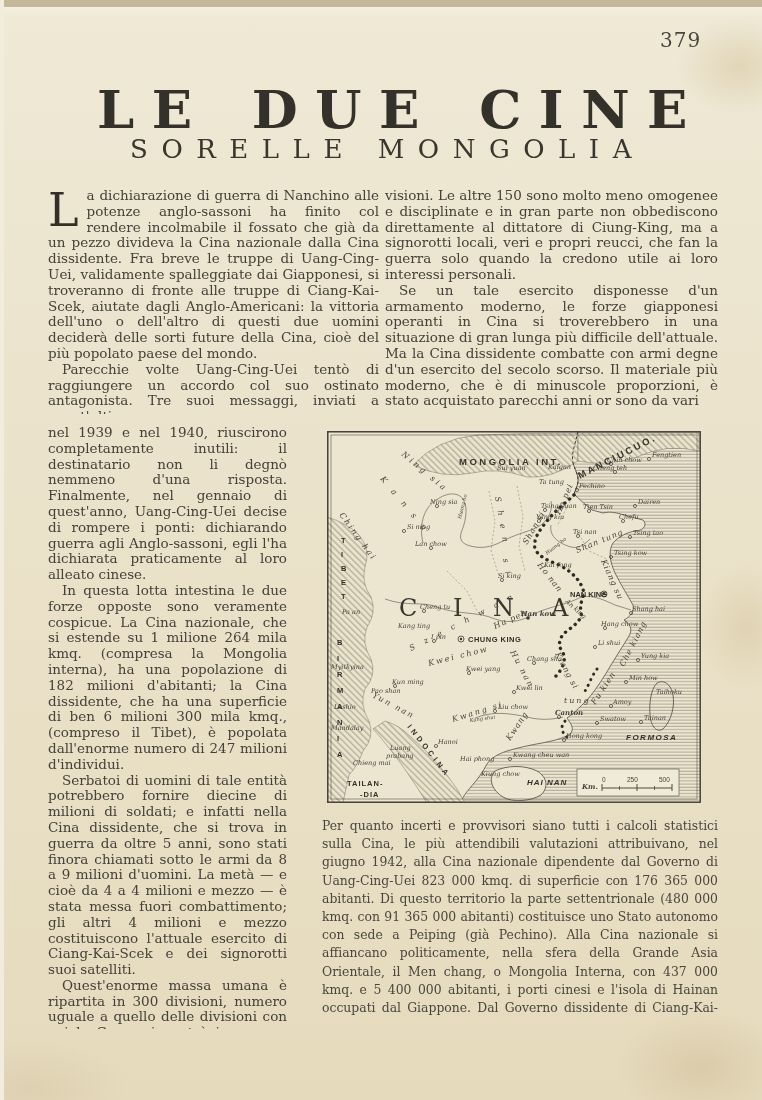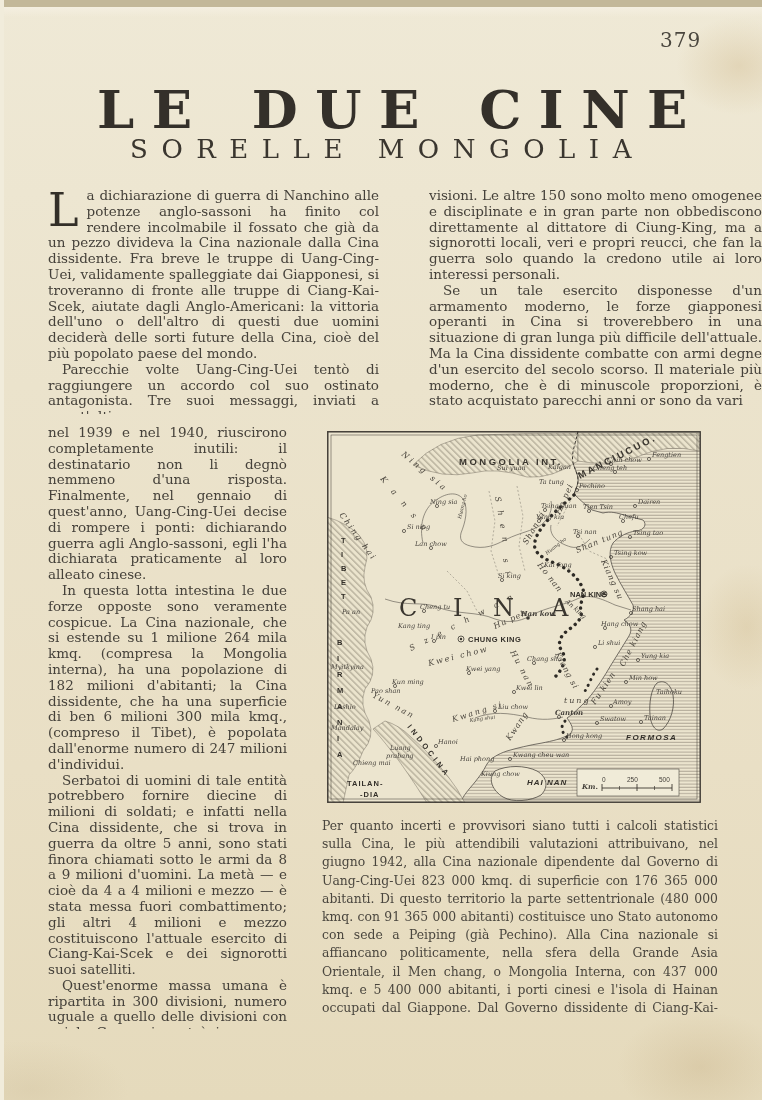--- a/index.html
+++ b/index.html
@@ -20,21 +20,21 @@
   .page-number{position:absolute;left:660px;top:28px;width:60px;font-size:20px;letter-spacing:1px;color:#4a463e;}
   .title{position:absolute;left:0;top:66px;width:762px;text-align:center;
     font-size:53px;font-weight:bold;letter-spacing:.33em;word-spacing:.12em;color:#34302a;white-space:nowrap;text-indent:.3em;}
   .subtitle{position:absolute;left:0;top:134px;width:762px;text-align:center;
     font-size:26px;font-weight:normal;letter-spacing:.52em;color:#3a362f;white-space:nowrap;text-indent:.5em;}
   .txt{position:absolute;overflow:hidden;text-align:justify;font-size:13.5px;line-height:15.8px;color:#45413a;}
   .txt p{margin:0;text-indent:14px;}
   .txt p.cont{text-indent:0;}
   .col1-wide{left:48px;top:188px;width:331px;height:226px;}
   .col1-narrow{left:48px;top:414px;width:239px;height:604px;margin-top:11px;}
-  .col2-top{left:385px;top:188px;width:333px;height:234px;margin-left:44px;}
+  .col2-top{left:385px;top:188px;width:333px;height:234px;}
   .map-caption{left:322px;top:817px;width:396px;height:200px;font-size:12.4px;line-height:18.2px;color:#4a463e;}
   .map-caption p{text-indent:0;}
   .dropcap{float:left;font-size:46px;line-height:38px;padding:3px 8px 0 0;color:#332f28;font-family:"DejaVu Serif",serif;}
   .map-wrap{position:absolute;left:327px;top:431px;width:374px;height:372px;}
   svg text{fill:#45413b;}
   .m-city{font:italic 6.5px "DejaVu Serif",serif;}
   .m-cityB{font:italic bold 7px "DejaVu Serif",serif;}
   .m-prov{font:italic 8px "DejaVu Serif",serif;fill:#4a453d;}
   .m-reg{font:bold 9.5px "Liberation Sans",sans-serif;letter-spacing:2.5px;fill:#3a362f;}
   .m-bold{font:bold 7.5px "Liberation Sans",sans-serif;fill:#332f29;}

